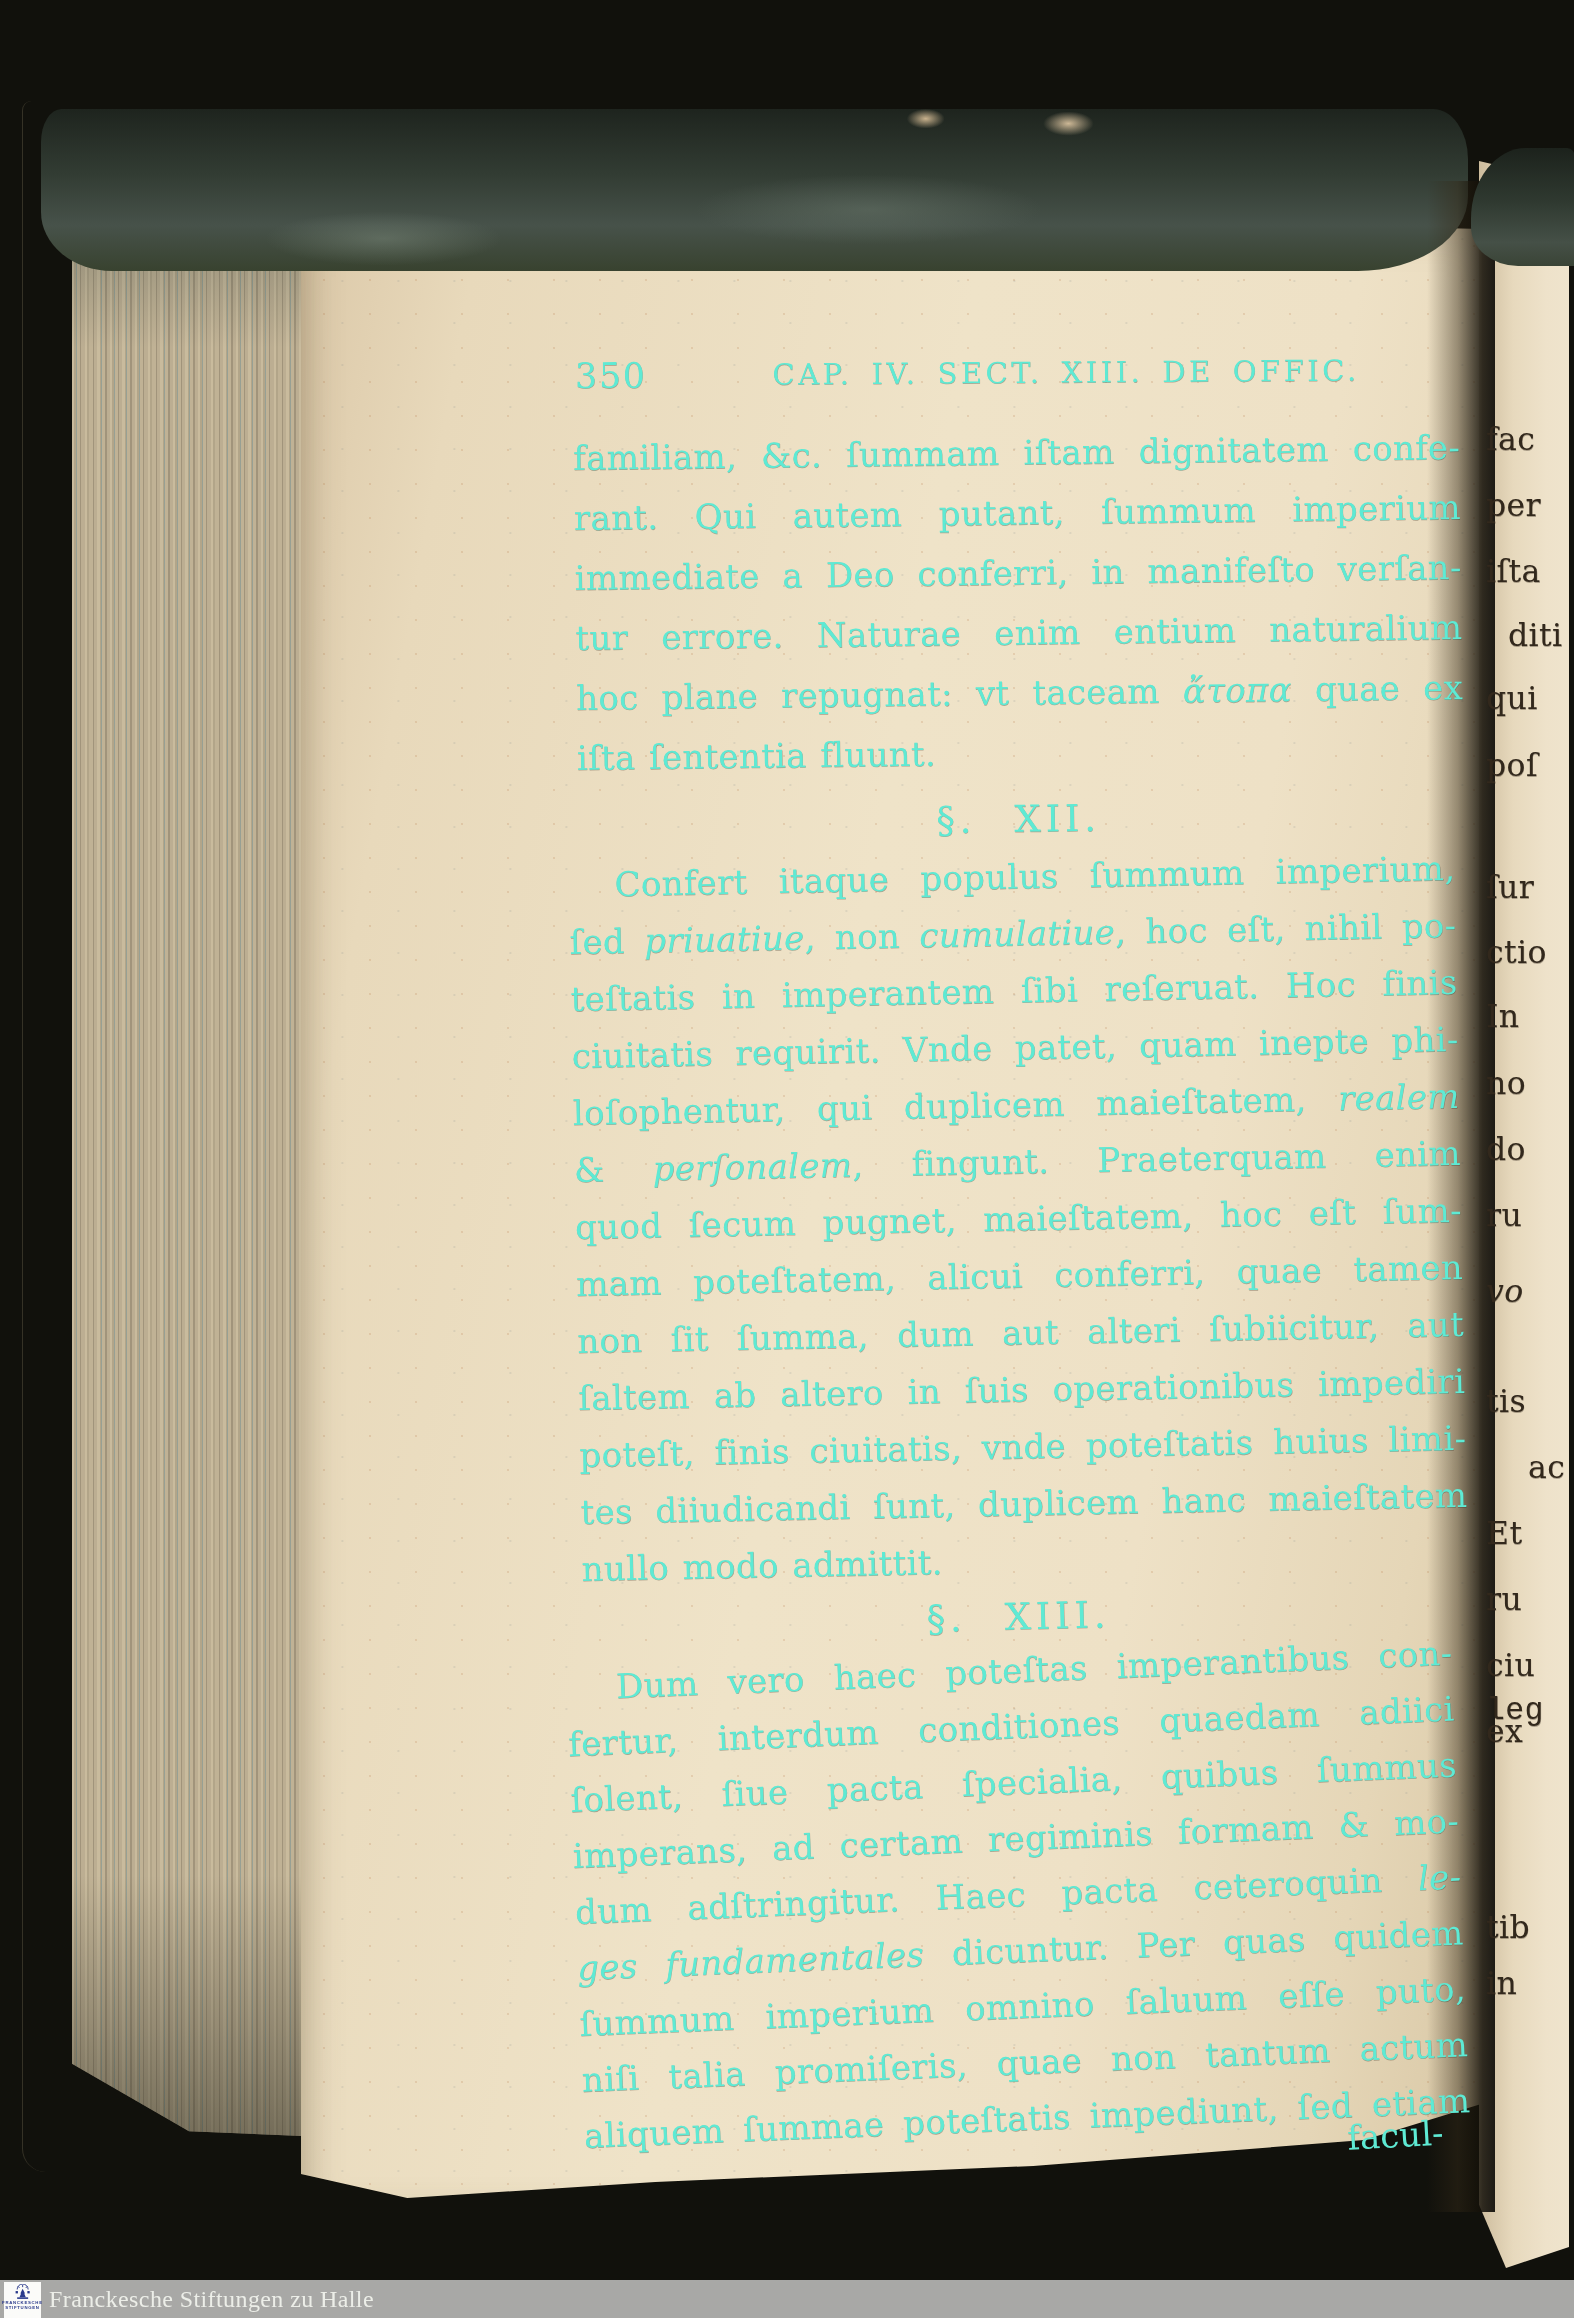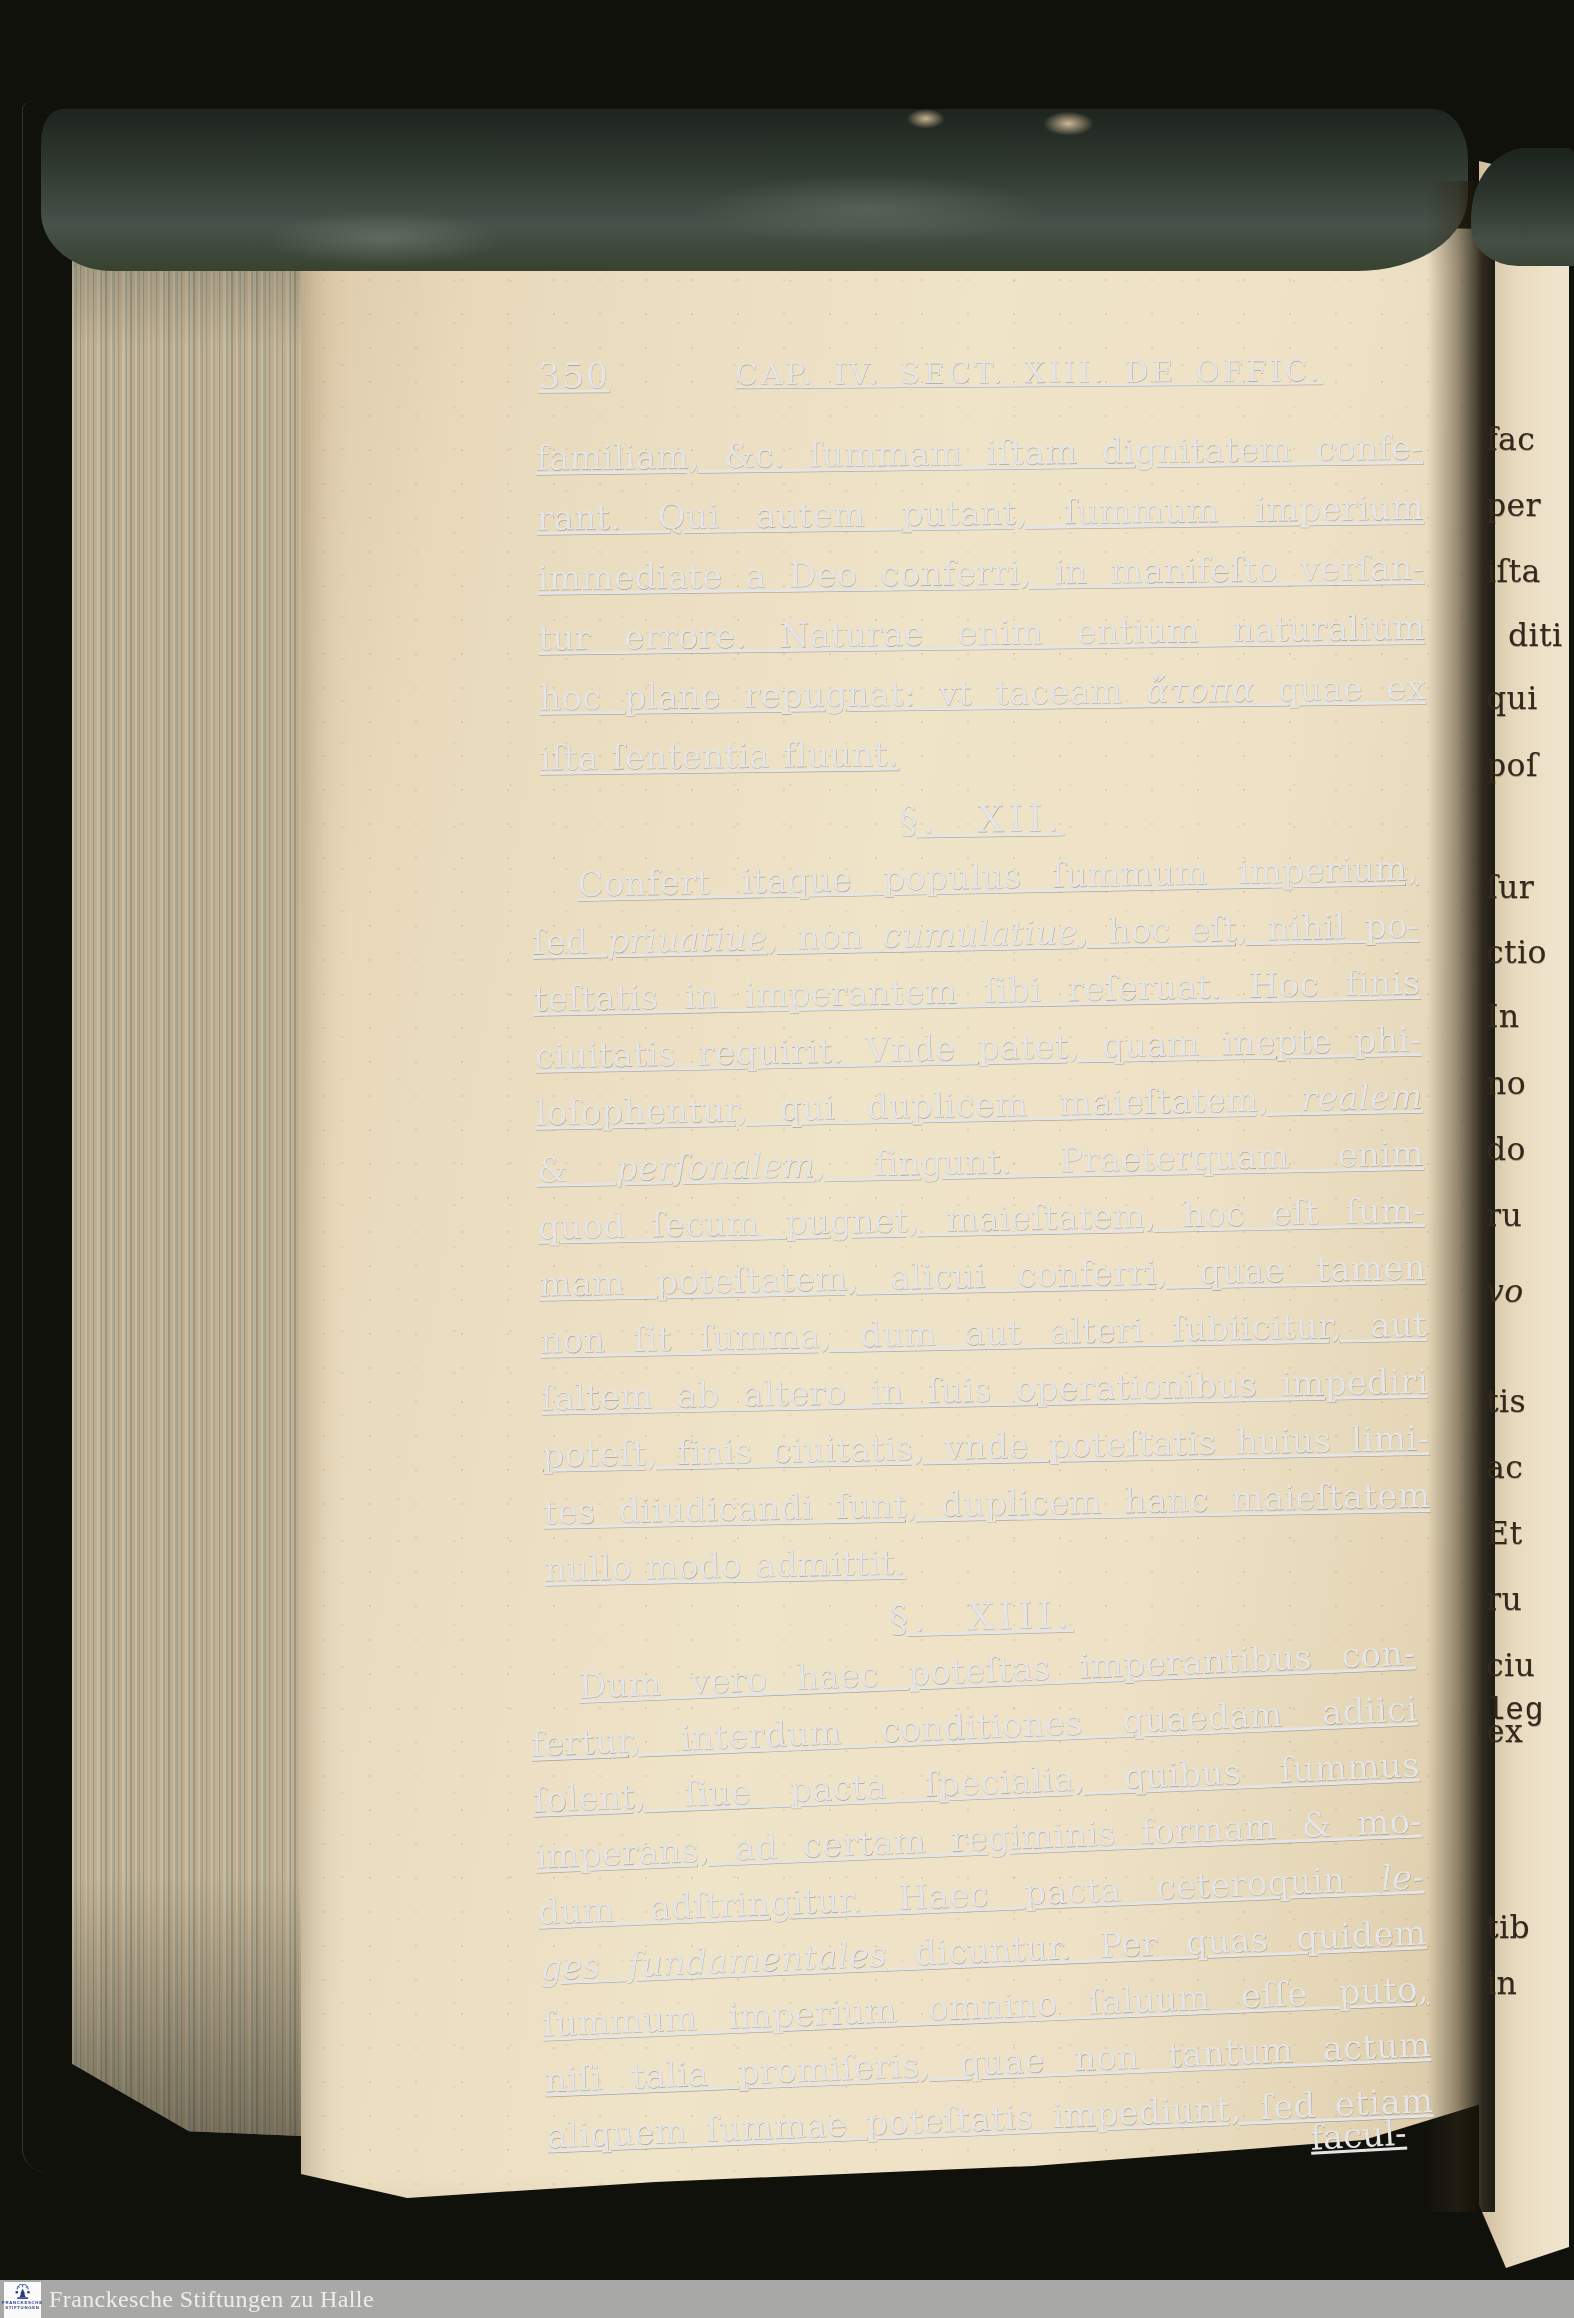--- a/index.html
+++ b/index.html
@@ -51,24 +51,23 @@
     background:linear-gradient(90deg,#cdbc9d,#e7d9bd 38%,#eee2ca 75%,#efe4cd);
     clip-path:polygon(0 0,100% 1%,100% 99%,30% 100%,0 97%);
   }
   #facing-top-edge{
     position:absolute;left:1471px;top:148px;width:104px;height:118px;z-index:5;
     background:linear-gradient(180deg,#1c221c,#2f3930 45%,#455047 80%,#3a4436);
     border-radius:55px 7.9px 0 47px / 71px 9.4px 0 39px;
   }
   
   #text-area{
-    position:absolute;left:538px;top:356px;width:887px;z-index:6;
-    color:#e5e5e5;
+    position:absolute;left:575px;top:356px;width:887px;z-index:6;
+    color:#5eead4;
     text-shadow:0.3px 0.6px 0.6px rgba(45,34,22,.35);
-    text-decoration:underline;
   }
   .header-row{display:flex;align-items:flex-start;height:44px;transform:rotate(-0.4deg);transform-origin:left center;}
   .page-number{width:142px;font-size:35px;letter-spacing:1.6px;}
   .header-title{flex:1;text-align:center;font-size:29px;letter-spacing:3.5px;word-spacing:6.3px;padding-right:47px;padding-top:3.1px;}
   .block{transform-origin:left center;}
   .line{font-size:34px;line-height:60px;letter-spacing:0.3px;word-spacing:2.4px;text-align:justify;text-align-last:justify;white-space:nowrap;}
   .line.noj{text-align-last:left;}
   .it{font-style:italic;}
   .heading .line{font-size:37px;line-height:57px;text-align:center;text-align-last:center;letter-spacing:4.7px;word-spacing:22px;}
   .b0{margin-top:28px;transform:rotate(-0.7deg);}
@@ -171,21 +170,21 @@
       <div class="frag" style="top: 683px;">qui</div>
       <div class="frag" style="top: 750px;">poſ</div>
       <div class="frag" style="top: 872px;">ſur</div>
       <div class="frag" style="top: 937px;">ctio</div>
       <div class="frag" style="top: 1001px;">In</div>
       <div class="frag" style="top: 1068px;">no</div>
       <div class="frag" style="top: 1134px; text-align: center;">do</div>
       <div class="frag" style="top: 1200px;">ru</div>
       <div class="frag it" style="top: 1276px;">vo</div>
       <div class="frag" style="top: 1386px;">tis</div>
-      <div class="frag" style="top: 1452px;">ac</div>
+      <div class="frag" style="top: 1452px; margin-left: 42px;">ac</div>
       <div class="frag" style="top: 1518px;">Et</div>
       <div class="frag" style="top: 1584px;">ru</div>
       <div class="frag" style="top: 1650px;">ciu</div>
       <div class="frag" style="top: 1716px;">ex</div>
       <div class="frag" style="top: 1695px; font-family: Liberation Mono, monospace;">leg</div>
       <div class="frag" style="top: 1912px;">tib</div>
       <div class="frag" style="top: 1968px;">in</div>
     </div>
 
   <div id="footer-bar">

